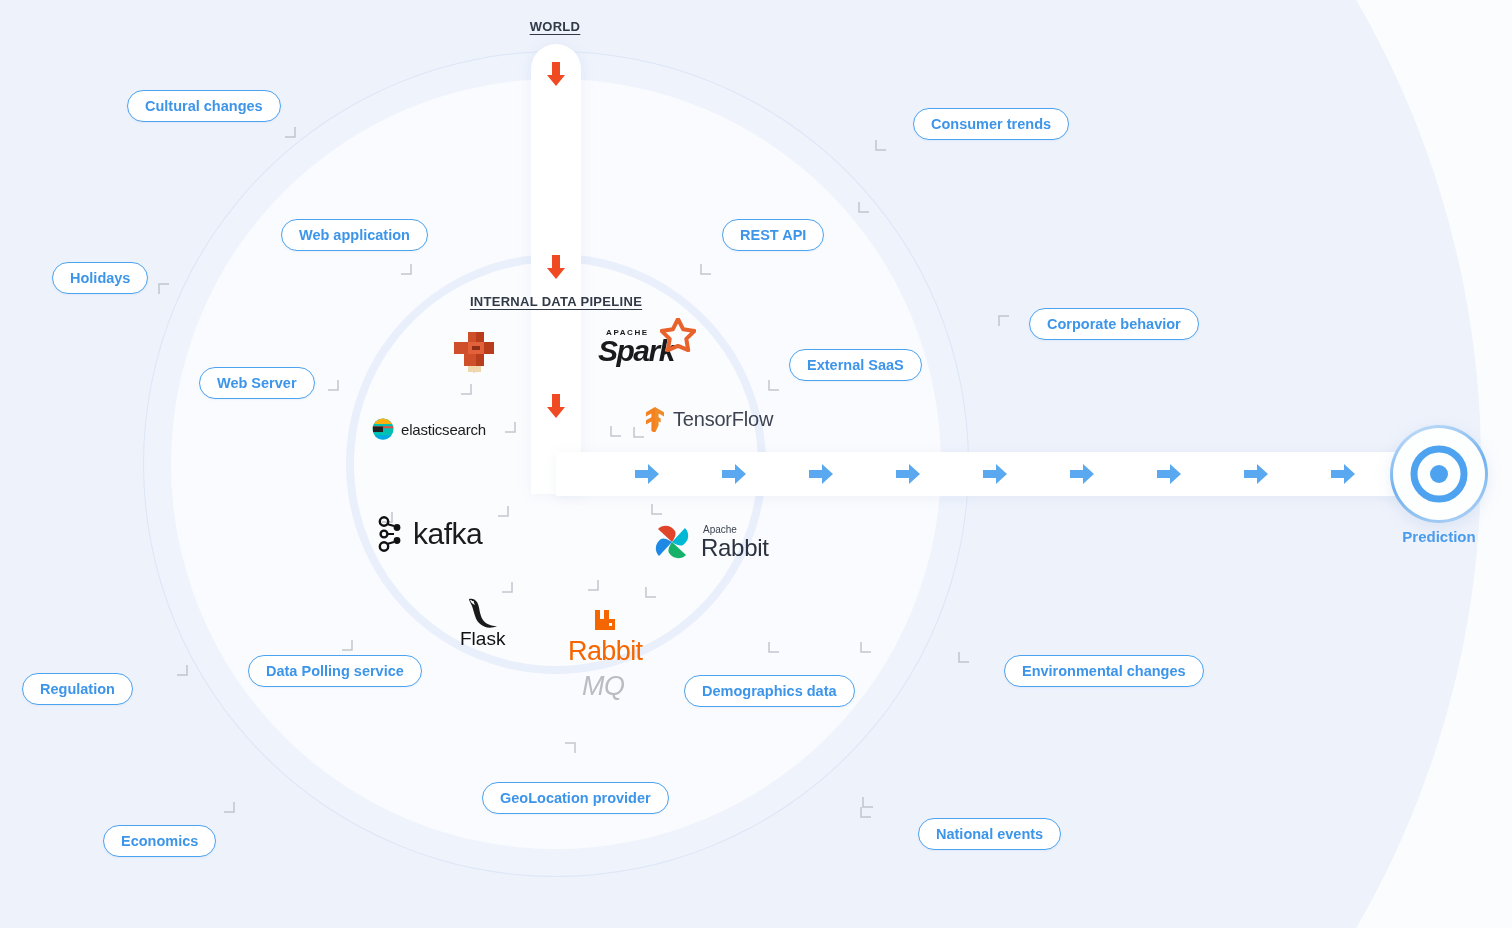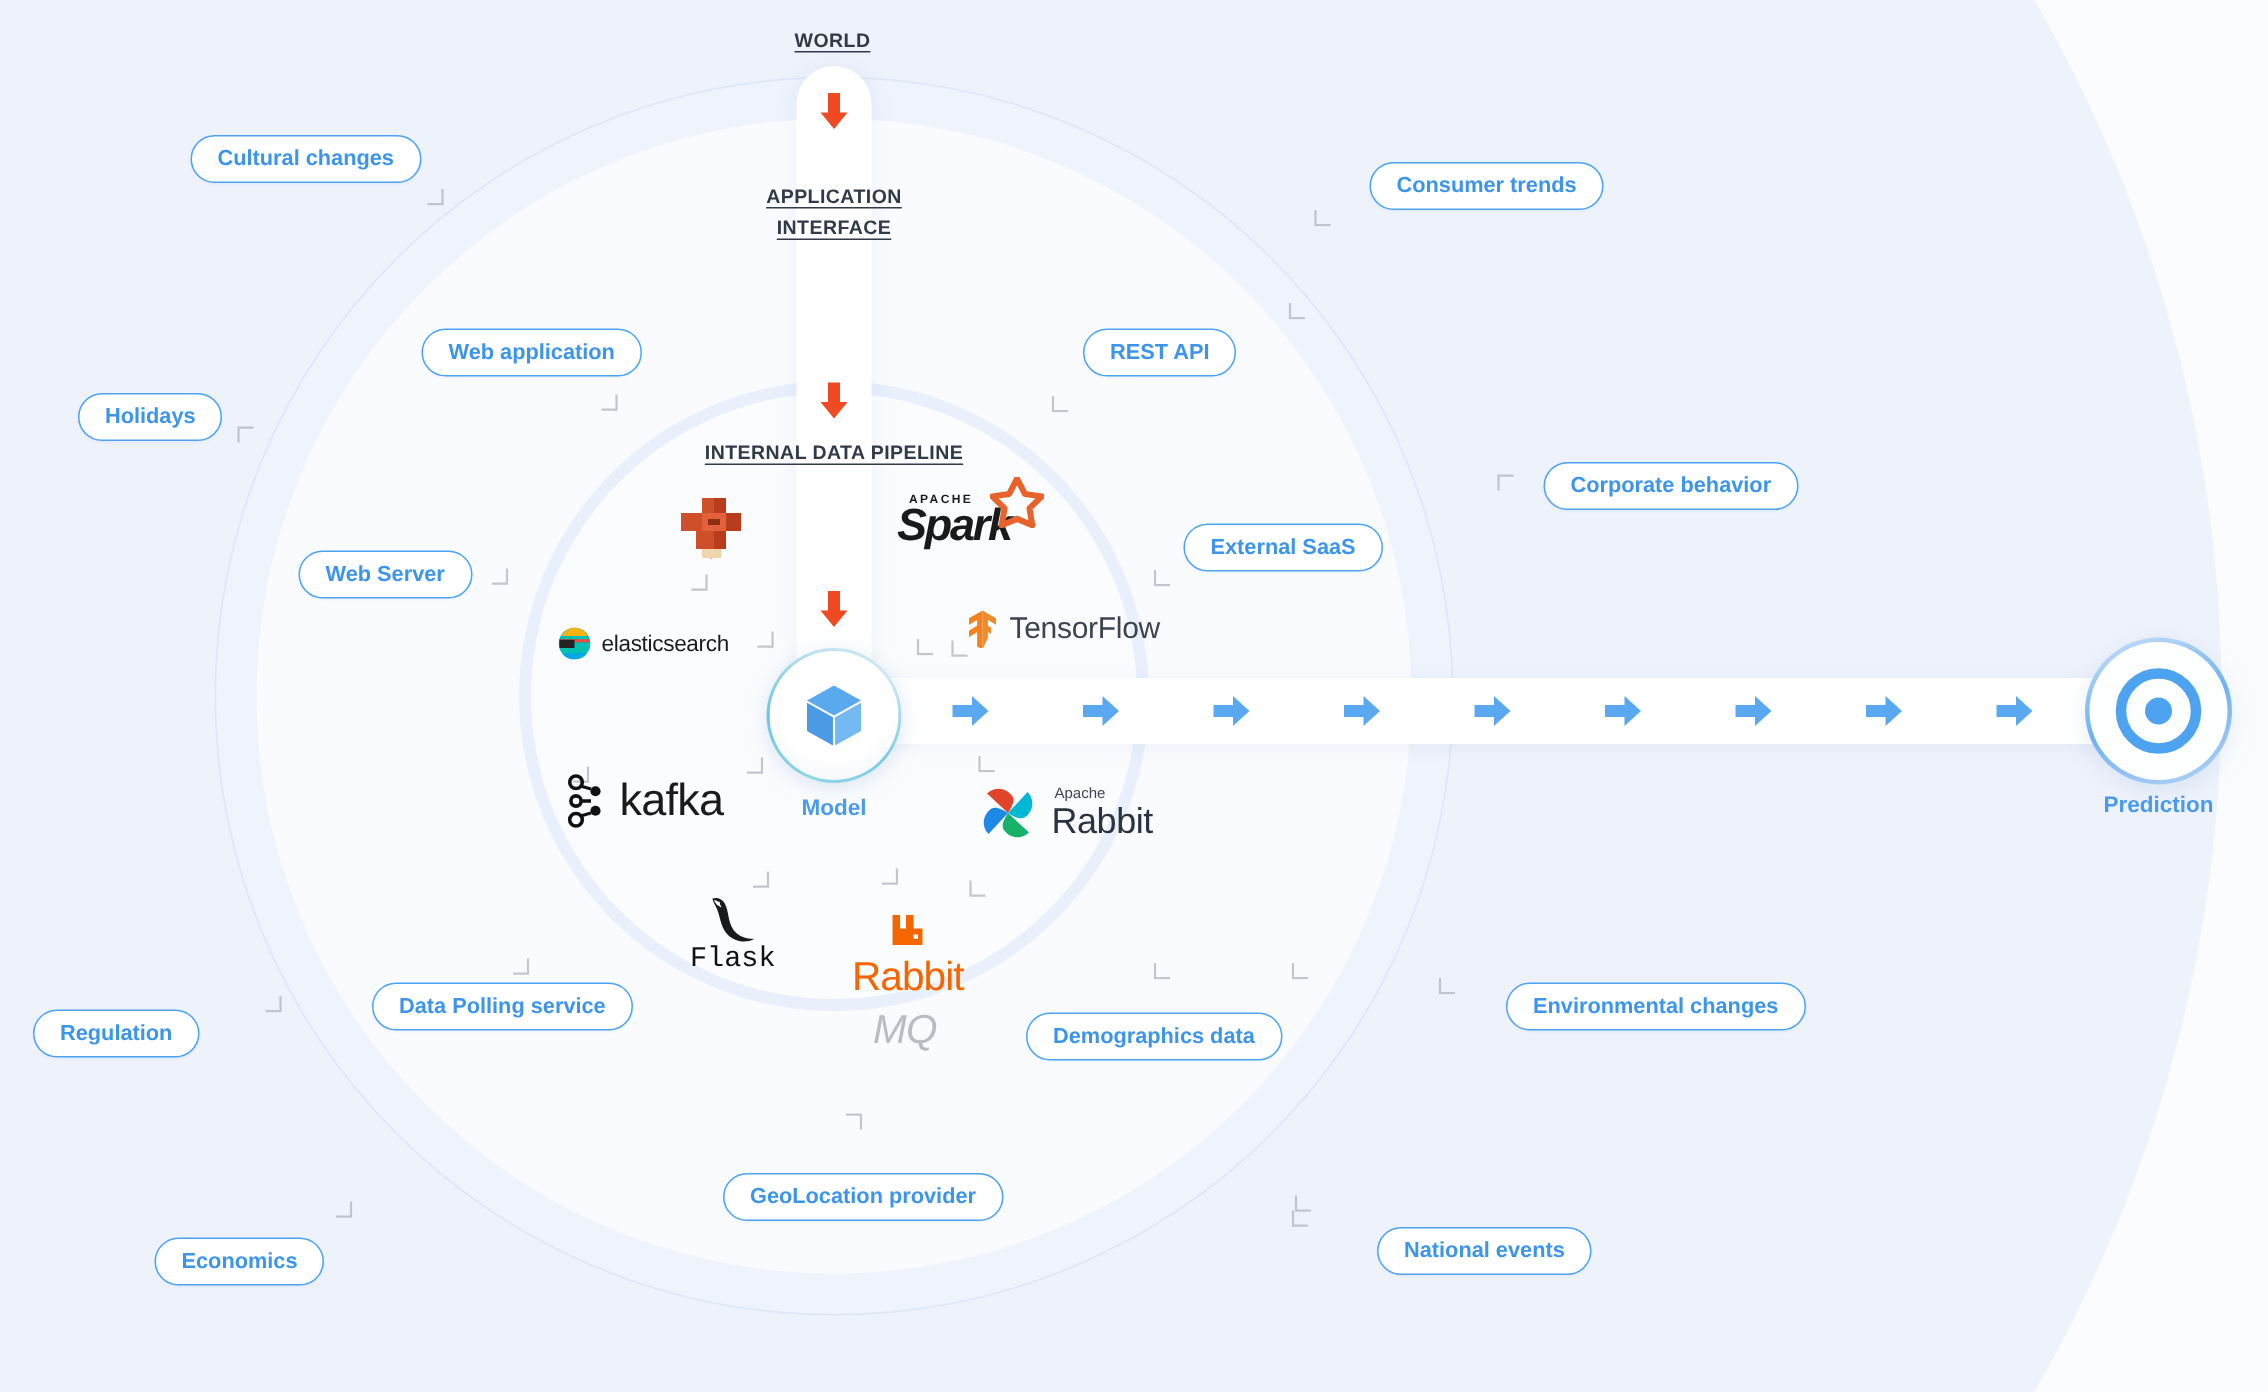--- a/index.html
+++ b/index.html
@@ -219,22 +219,20 @@
   <div class="ring" id="ring-outermost"></div>
   <div class="ring" id="ring-world"></div>
   <div class="ring" id="ring-app"></div>
   <div class="ring" id="ring-pipe-outer"></div>
   <div class="ring" id="ring-pipe-inner"></div>
 
   <div id="v-channel"></div>
   <div id="h-channel"></div>
 
   <div class="section-title" id="title-world">WORLD</div>
-  <div class="section-title" id="title-appiface">APPLICATION
-INTERFACE</div>
   <div class="section-title" id="title-pipeline">INTERNAL DATA PIPELINE</div>
 
   <div class="red-arrow" id="red-1">
     <svg viewBox="0 0 22 28" width="22" height="28">
         <path d="M7 2h8v13h5l-9 11-9-11h5z" fill="#f04a23"></path>
       </svg>
   </div>
   <div class="red-arrow" id="red-2">
     <svg viewBox="0 0 22 28" width="22" height="28">
         <path d="M7 2h8v13h5l-9 11-9-11h5z" fill="#f04a23"></path>
@@ -450,42 +448,32 @@
       <span style="font-size:24px;color:#2c3340;letter-spacing:-.3px;">Rabbit</span>
     </div>
   </div>
 
   <div class="tech" id="tech-flask" style="left:460px;top:596px;flex-direction:column;gap:0;">
     <svg width="40" height="34" viewBox="0 0 40 34">
       <path d="M6 3c3-1 6 0 8 3 3 5 2 12 6 18 3 4 8 6 14 6-6 3-13 2-18-3C11 22 11 13 8 8 7 6 6 4 6 3z" fill="#1a1a1a"></path>
       <path d="M7 4c2 0 4 2 5 5-2-1-4-2-5-5z" fill="#fff"></path>
       <circle cx="10" cy="6" r="1" fill="#fff"></circle>
     </svg>
-    <span style="font-family:Liberation Mono, monospace;font-size:19px;color:#111;margin-top:-2px;">Flask</span>
+    <span style="font-family:Liberation Sans, sans-serif;font-size:19px;color:#111;margin-top:-2px;">Flask</span>
   </div>
 
   <div class="tech" id="tech-rabbit" style="left:568px;top:608px;gap:4px;flex-direction:column;">
     <svg width="22" height="24" viewBox="0 0 22 24">
       <path d="M1 2h5v9h4V2h5v9h6v11H1z" fill="#f56600"></path>
       <rect x="15" y="15" width="3" height="3" fill="#fff"></rect>
     </svg>
     <span style="font-size:27px;color:#f56600;letter-spacing:-.6px;">Rabbit</span>
     <span style="font-size:27px;color:#b9bcc0;letter-spacing:-.6px;margin-left:-4px;font-style:italic;">MQ</span>
   </div>
 
-  <div id="model-node">
-    <div id="model-circle">
-      <svg width="46" height="46" viewBox="0 0 46 46">
-        <path d="M23 3l18 10-18 10L5 13z" fill="#5aa9ee"></path>
-        <path d="M5 14.5l17.3 9.6V43L5 33.4z" fill="#4b9ae4"></path>
-        <path d="M41 14.5L23.7 24.1V43L41 33.4z" fill="#74b9f2"></path>
-      </svg>
-    </div>
-    <div id="model-label">Model</div>
-  </div>
 
   <div id="prediction-node">
     <div id="prediction-circle">
       <svg width="58" height="58" viewBox="0 0 58 58">
         <circle cx="29" cy="29" r="25" fill="none" stroke="#4ea3f0" stroke-width="7"></circle>
         <circle cx="29" cy="29" r="9" fill="#4ea3f0"></circle>
       </svg>
     </div>
     <div id="prediction-label">Prediction</div>
   </div>

